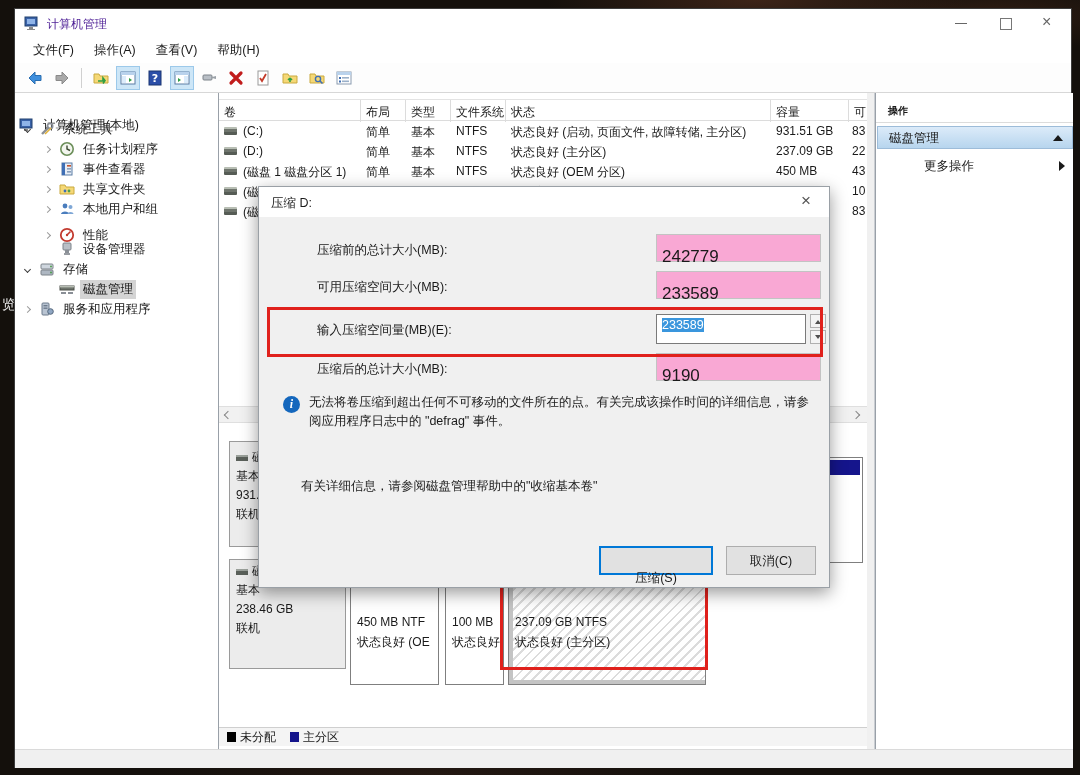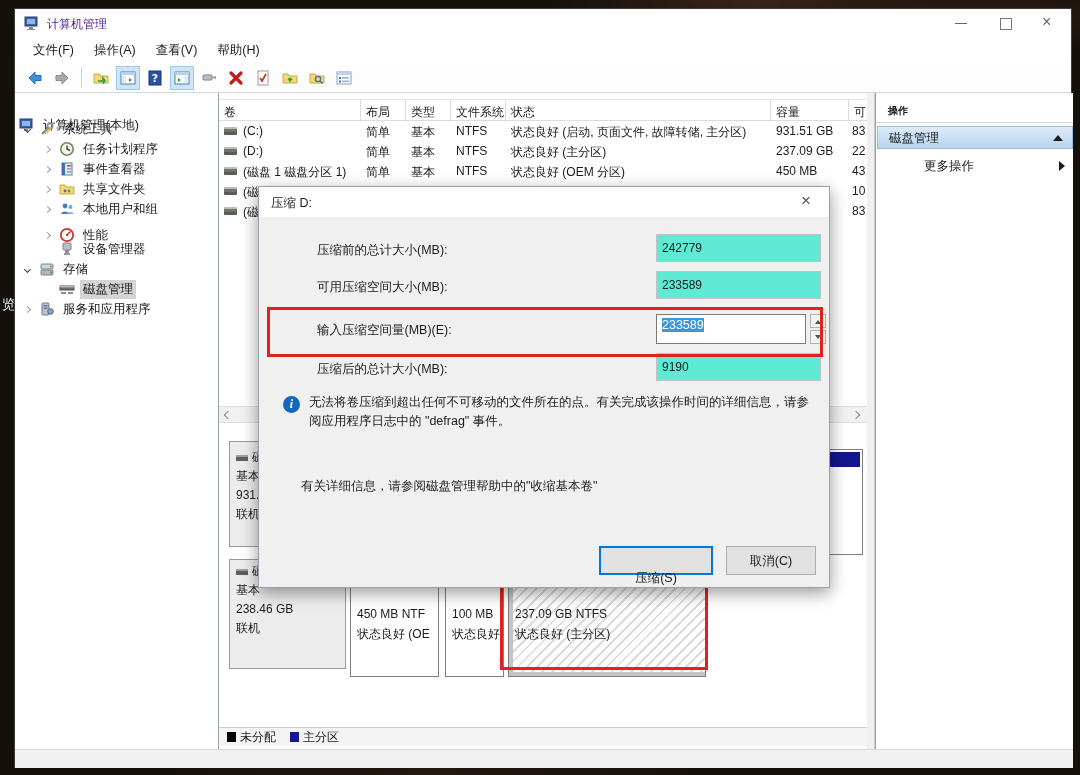--- a/index.html
+++ b/index.html
@@ -65,21 +65,21 @@
   
   .hscroll { position:absolute; left:0; top:313px; width:648px; height:17px; background:#f1f1f1; border-top:1px solid #dfdfdf; border-bottom:1px solid #dfdfdf; }
   .hs-arrow { position:absolute; top:5px; width:6px; height:6px; border-left:1.4px solid #868686; border-bottom:1.4px solid #868686; }
   .hs-left  { left:6px;  transform:rotate(45deg); }
   .hs-right { right:8px; transform:rotate(225deg); }
 
   
   .disk-row { position:absolute; left:0; width:648px; }
   .disk-label { position:absolute; left:10px; top:0; width:117px; height:100%; background:#ececec; border:1px solid #9a9a9a; font-size:12px; padding:6px 6px 0 6px; line-height:19px; white-space:nowrap; overflow:hidden; }
   .dl-ico { display:inline-block; width:12px; height:6px; background:linear-gradient(#9aa09a 0 2px,#5a605a 2px); margin-right:4px; }
-  .part { position:absolute; top:8px; height:100%; background:#fff; border:1px solid #7f7f7f; font-size:12px; line-height:20px; padding:36px 12px 0 6px; white-space:nowrap; overflow:hidden; }
+  .part { position:absolute; top:16px; height:100%; background:#fff; border:1px solid #7f7f7f; font-size:12px; line-height:20px; padding:36px 12px 0 6px; white-space:nowrap; overflow:hidden; }
   .part.banded::before { content:""; position:absolute; left:2px; top:2px; right:2px; height:15px; background:#15158c; }
   .part.hatched { background:repeating-linear-gradient(135deg,#ffffff 0 5px,#dcdcdc 5px 7px);
     box-shadow:inset 0 -4px 0 #c4c4c4, inset 4px 0 0 #c4c4c4; }
 
   .legend { position:absolute; left:0; top:634px; width:648px; height:19px; background:#f4f4f4; border-top:1px solid #cfcfcf; display:flex; align-items:center; padding-left:8px; gap:14px; font-size:12px; }
   .legend-item { display:flex; align-items:center; gap:4px; }
   .swatch { width:9px; height:10px; display:inline-block; }
   .swatch.black { background:#000; } .swatch.navy { background:#15158c; }
 
   
@@ -90,21 +90,21 @@
   .ap-item { position:absolute; left:0; top:62px; width:196px; height:22px; font-size:12.5px; padding:3px 0 0 48px; }
   .ap-item .tri-right { position:absolute; right:7px; top:6px; width:0; height:0; border-top:5px solid transparent; border-bottom:5px solid transparent; border-left:6px solid #1a1a1a; }
 
   
   .dialog { position:absolute; left:258px; top:186px; width:572px; height:402px; background:#f0f0f0;
     border:1px solid #9aa0a6; box-shadow:0 5px 16px rgba(0,0,0,.4); z-index:20; }
   .dlg-titlebar { position:absolute; left:0; top:0; width:100%; height:30px; background:#fff; }
   .dlg-title { position:absolute; left:12px; top:8px; font-size:12.5px; }
   .dlg-close { position:absolute; right:12px; top:4px; font-size:17px; color:#555; width:22px; text-align:center; }
   .dlg-label { position:absolute; left:22px; font-size:12.5px;margin-left:36px; }
-  .dlg-box { position:absolute; left:397px; width:165px; height:28px; background:#5eead4; border:1px solid #c3c3c3; font-size:12px; padding:6px 5px; }
+  .dlg-box { position:absolute; left:397px; width:165px; height:28px; background:#f9a8d4; border:1px solid #c3c3c3; font-size:17px; padding:12px 5px; }
   .dlg-input { position:absolute; left:397px; width:150px; height:30px; background:#fff; border:1px solid #7a7a7a; font-size:12.5px; padding:3px 5px; }
   .dlg-input .sel { background:#3a96dd; color:#fff; }
   .spinner { position:absolute; left:551px; width:16px; height:30px; }
   .spin-btn { position:absolute; left:0; width:16px; height:14px; background:#f4f4f4; border:1px solid #b0b0b0; }
   .spin-up { top:0; } .spin-dn { top:16px; }
   .spin-btn::after { content:""; position:absolute; left:4px; width:0; height:0; border-left:3.5px solid transparent; border-right:3.5px solid transparent; }
   .spin-up::after { top:5px; border-bottom:4px solid #505050; }
   .spin-dn::after { top:4px; border-top:4px solid #505050; }
   .red-rect { border:3px solid #e0211c; position:absolute; pointer-events:none; }
   .rect-input { left:8px; top:120px; width:556px; height:50px; z-index:5; }

